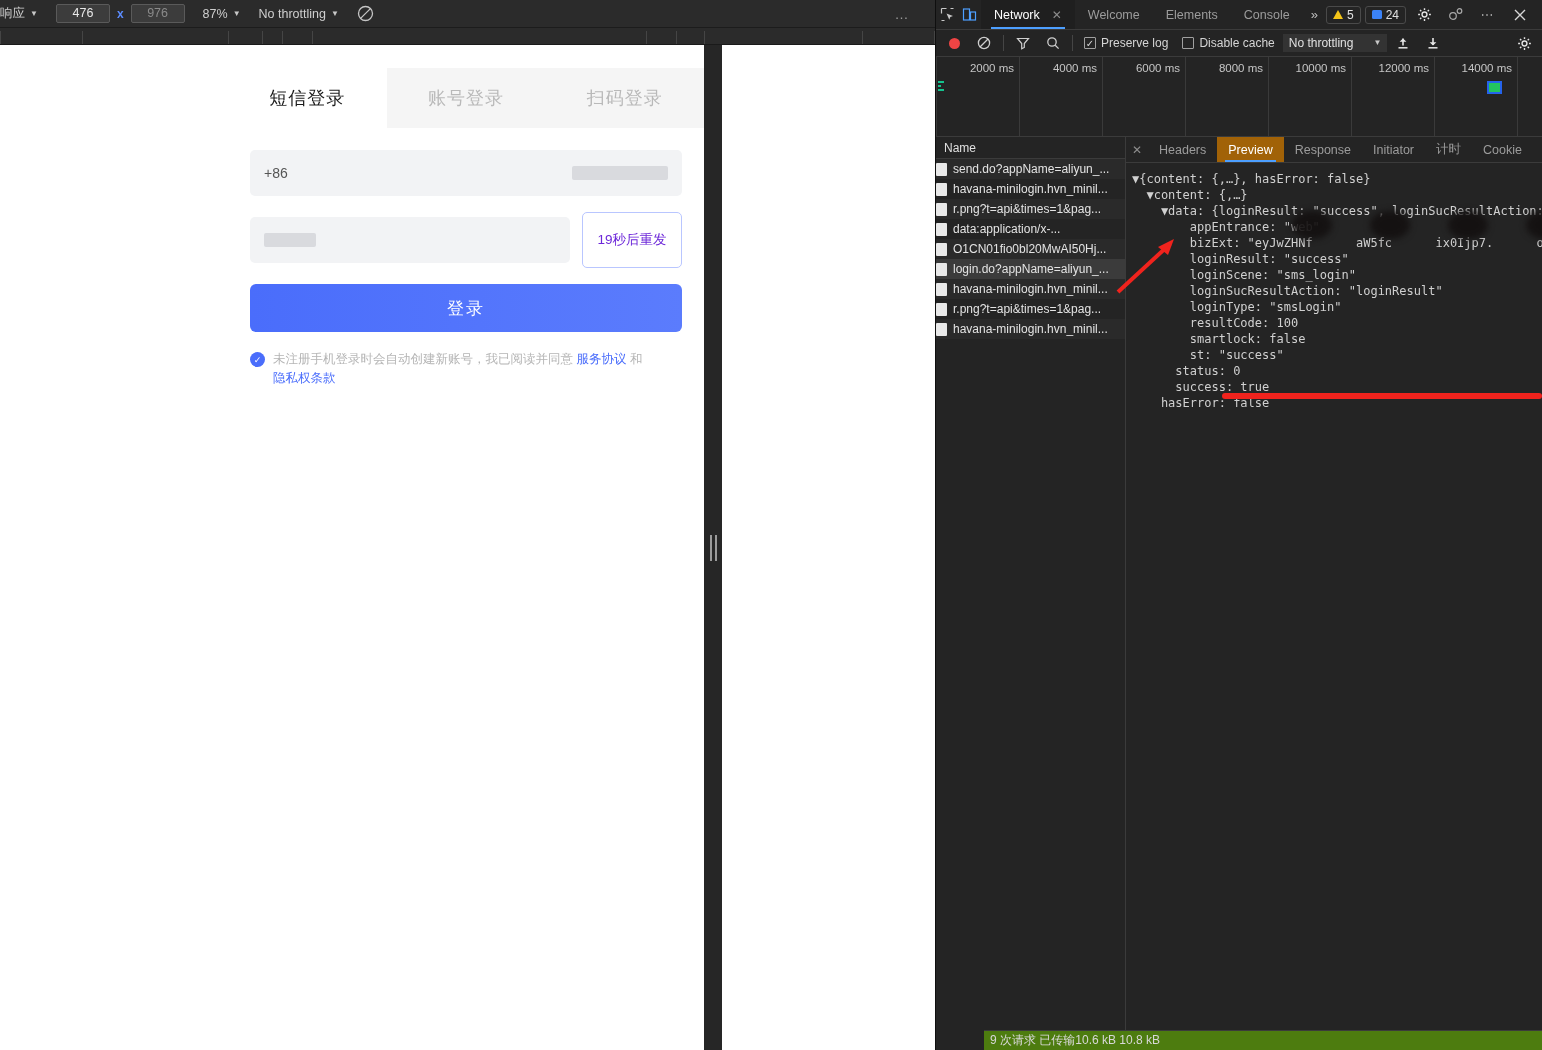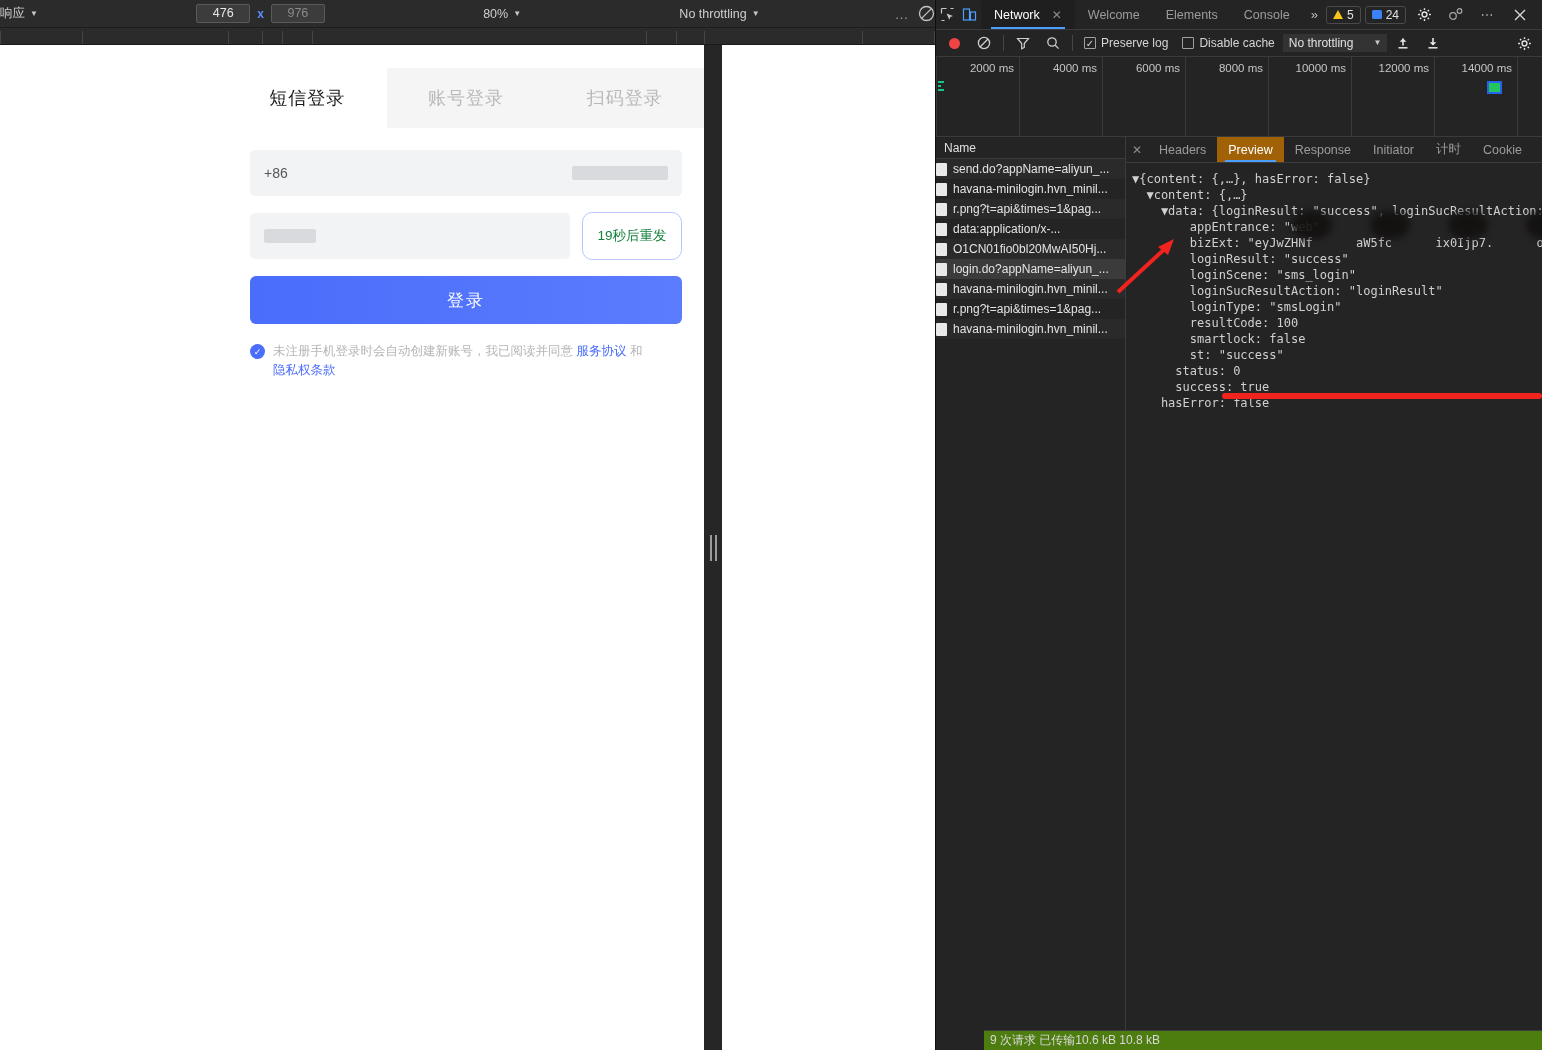--- a/index.html
+++ b/index.html
@@ -20,21 +20,21 @@
   }
   .device-toolbar {
     height: 28px; background: #2b2b2b;
     display: flex; align-items: center;
     color: #cfcfcf; font-size: 12.5px;
     border-bottom: 1px solid #1c1c1c;
     position: relative;
   }
   .dt-center {
     position: absolute; left: 0; right: 0;
-    display: flex; align-items: center; justify-content: space-between; gap: 18px;
+    display: flex; align-items: center; justify-content: flex-start; gap: 18px;
   }
   .dt-select { display: flex; align-items: center; gap: 5px; cursor: default; }
   .caret { font-size: 8px; color: #c8c8c8; line-height: 1; }
   .dim-box {
     width: 54px; height: 19px; line-height: 17px;
     background: #3c3c3c; border: 1px solid #5a5a5a; border-radius: 2px;
     text-align: center; font-size: 12.5px; color: #e8e8e8;
   }
   .dim-box.placeholder { color: #8a8a8a; }
   .dim-x { color: #5b8cff; font-size: 12px; font-weight: bold; }
@@ -74,22 +74,22 @@
     height: 46px; background: #f2f3f5; border-radius: 5px;
     display: flex; align-items: center; padding: 0 14px; margin-bottom: 16px; justify-content: space-between;
   }
   .cc { font-size: 14px; color: #555; margin-right: 20px; }
   .redact { background: #d9dade; border-radius: 2px; height: 14px; display:inline-block; }
   .redact.phone { width: 96px; }
   .redact.code { width: 52px; }
   .row { display: flex; align-items: center; gap: 12px; margin-bottom: 16px; }
   .row .field { flex: 1; margin-bottom: 0; }
   .resend {
-    width: 100px; height: 48px; border: 1px solid #b9c6ff; border-radius: 10px;
-    color: #15803d; font-size: 13.5px; display: flex; align-items: center;
+    width: 100px; height: 56px; border: 1px solid #b9c6ff; border-radius: 5px;
+    color: #6d28d9; font-size: 13.5px; display: flex; align-items: center;
     justify-content: center; background: #fff; cursor: pointer; white-space: nowrap;
   }
   .login-btn {
     margin-top: 15px; height: 48px; width: 100%;
     background: linear-gradient(90deg, #4a6dfb 0%, #5b7cfd 100%);
     color: #ffffff; font-size: 17px; border: none; border-radius: 6px;
     display: flex; align-items: center; justify-content: center;
     letter-spacing: 2px; cursor: pointer;
   }
   .agree { display: flex; margin-top: 18px; gap: 8px; }
@@ -259,21 +259,21 @@
         <div class="dt-select">
           <span>响应</span>
           <span class="caret">▼</span>
         </div>
         <div style="display:flex;align-items:center;gap:7px;">
           <div class="dim-box">476</div>
           <span class="dim-x">x</span>
           <div class="dim-box placeholder">976</div>
         </div>
         <div class="dt-select">
-          <span>80%</span>
+          <span>87%</span>
           <span class="caret">▼</span>
         </div>
         <div class="dt-select">
           <span>No throttling</span>
           <span class="caret">▼</span>
         </div>
         <span class="rotate-icon">
           <svg width="17" height="17" viewBox="0 0 17 17">
             <circle cx="8.5" cy="8.5" r="7" fill="none" stroke="#c5c5c5" stroke-width="1.3"></circle>
             <line x1="3.6" y1="13.4" x2="13.4" y2="3.6" stroke="#c5c5c5" stroke-width="1.3"></line>

